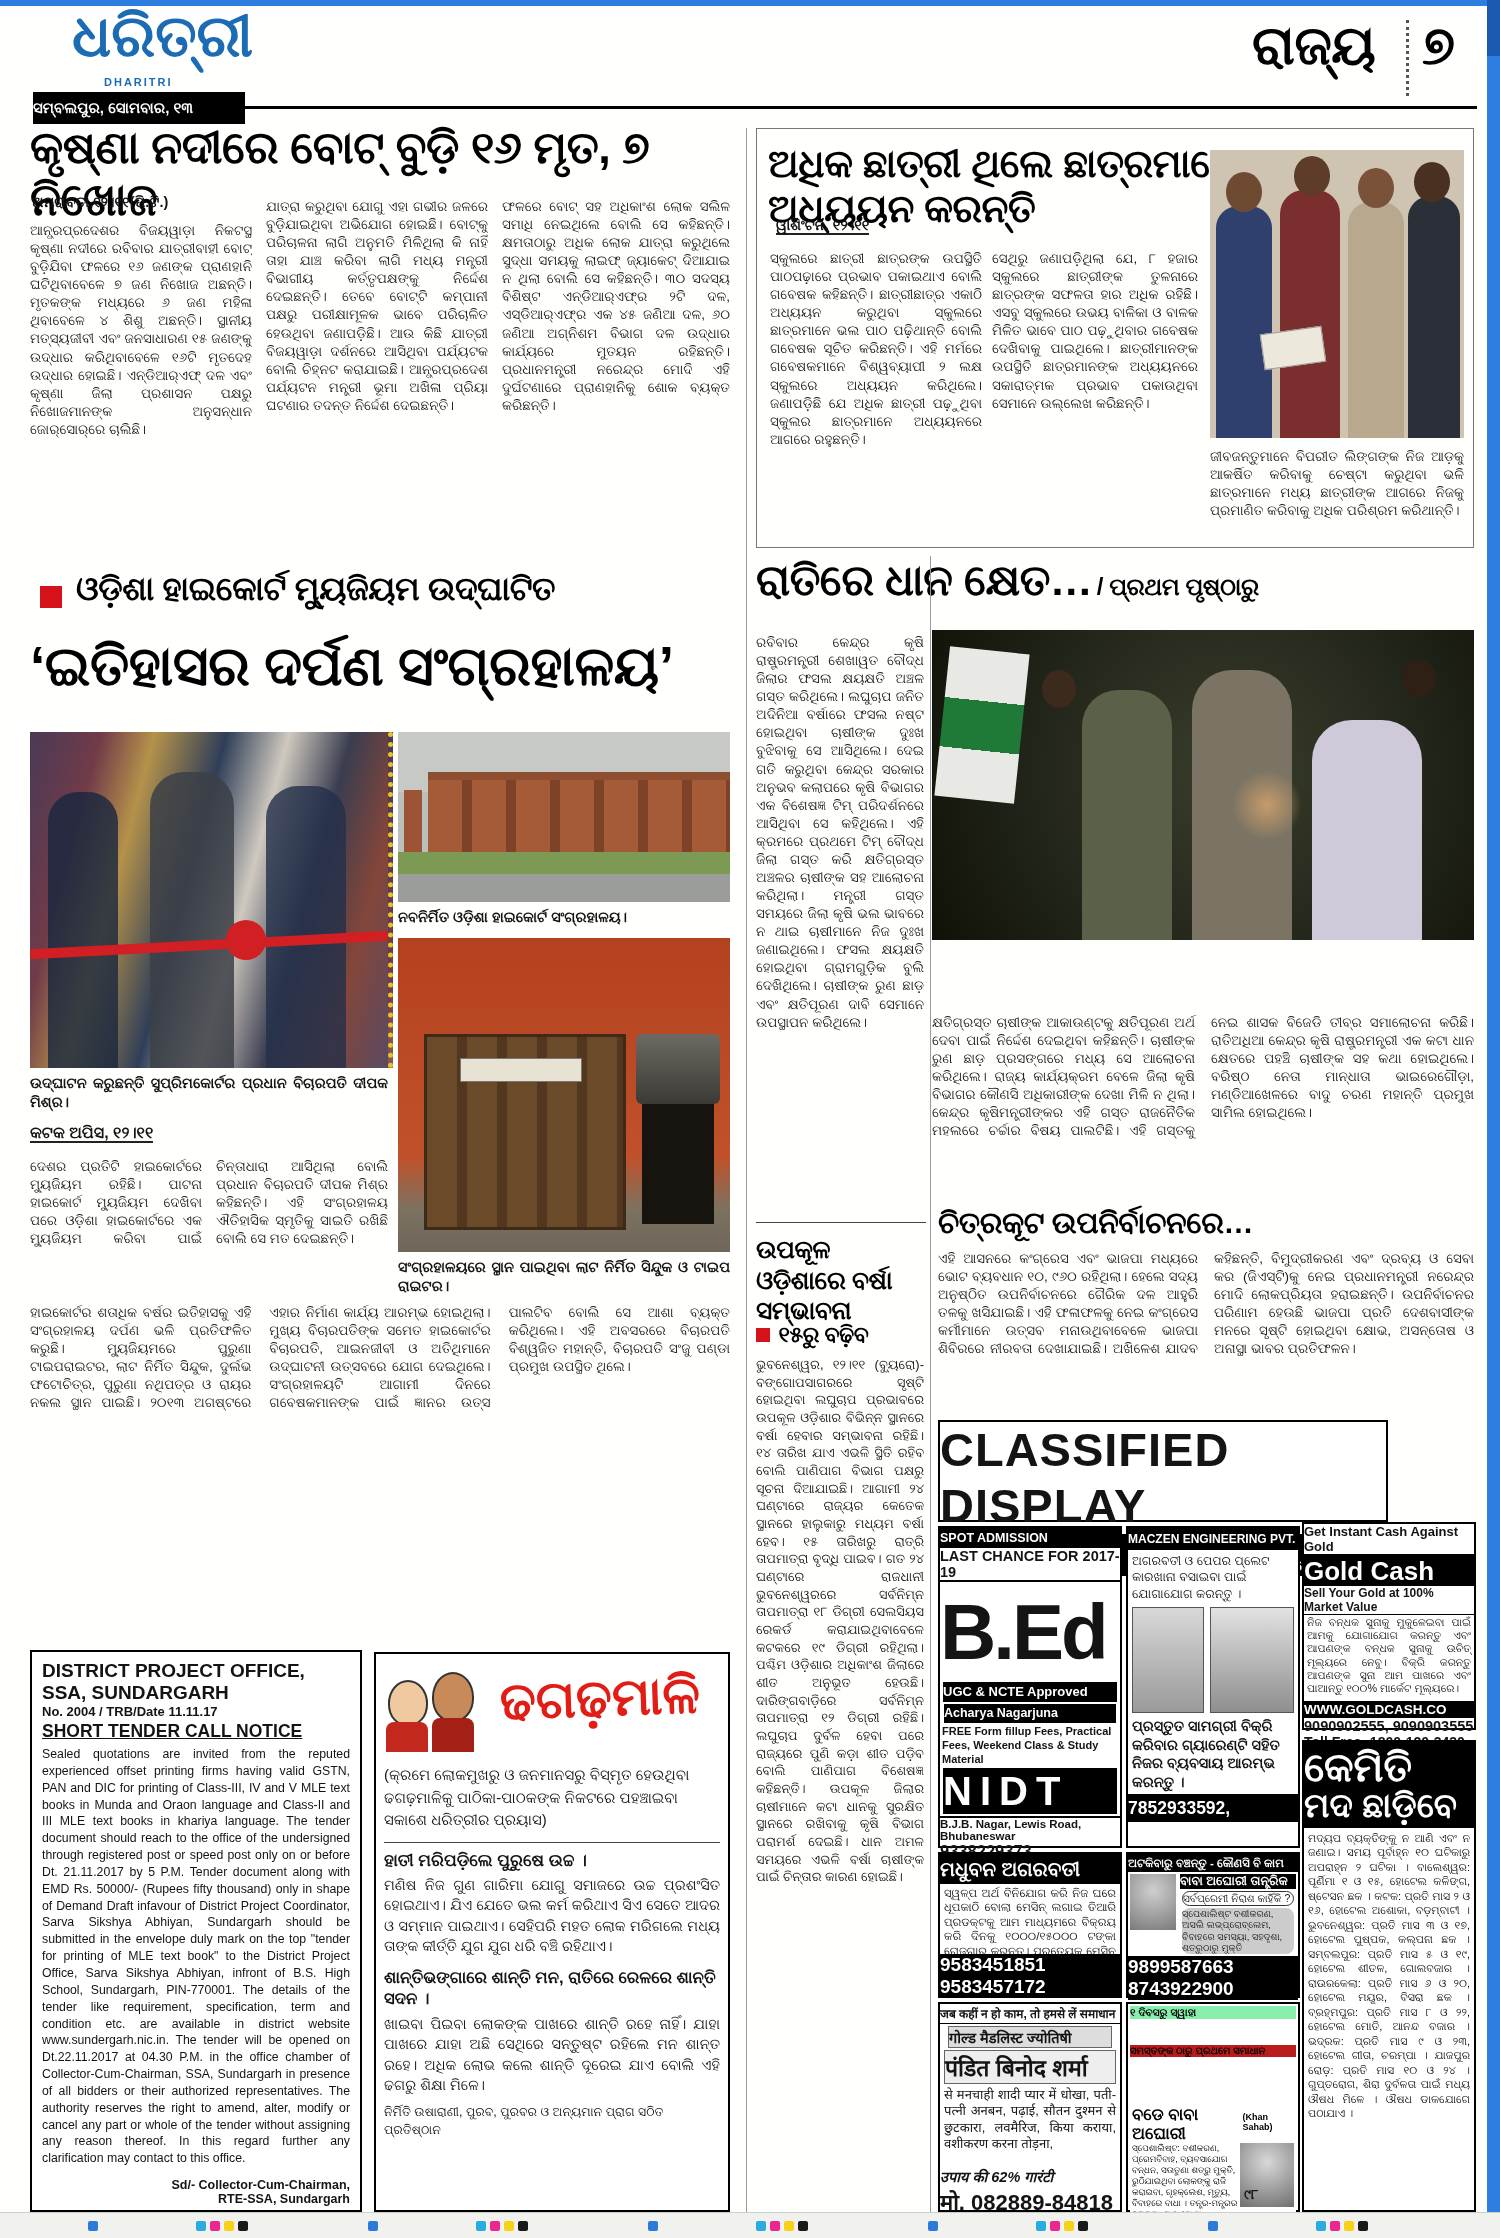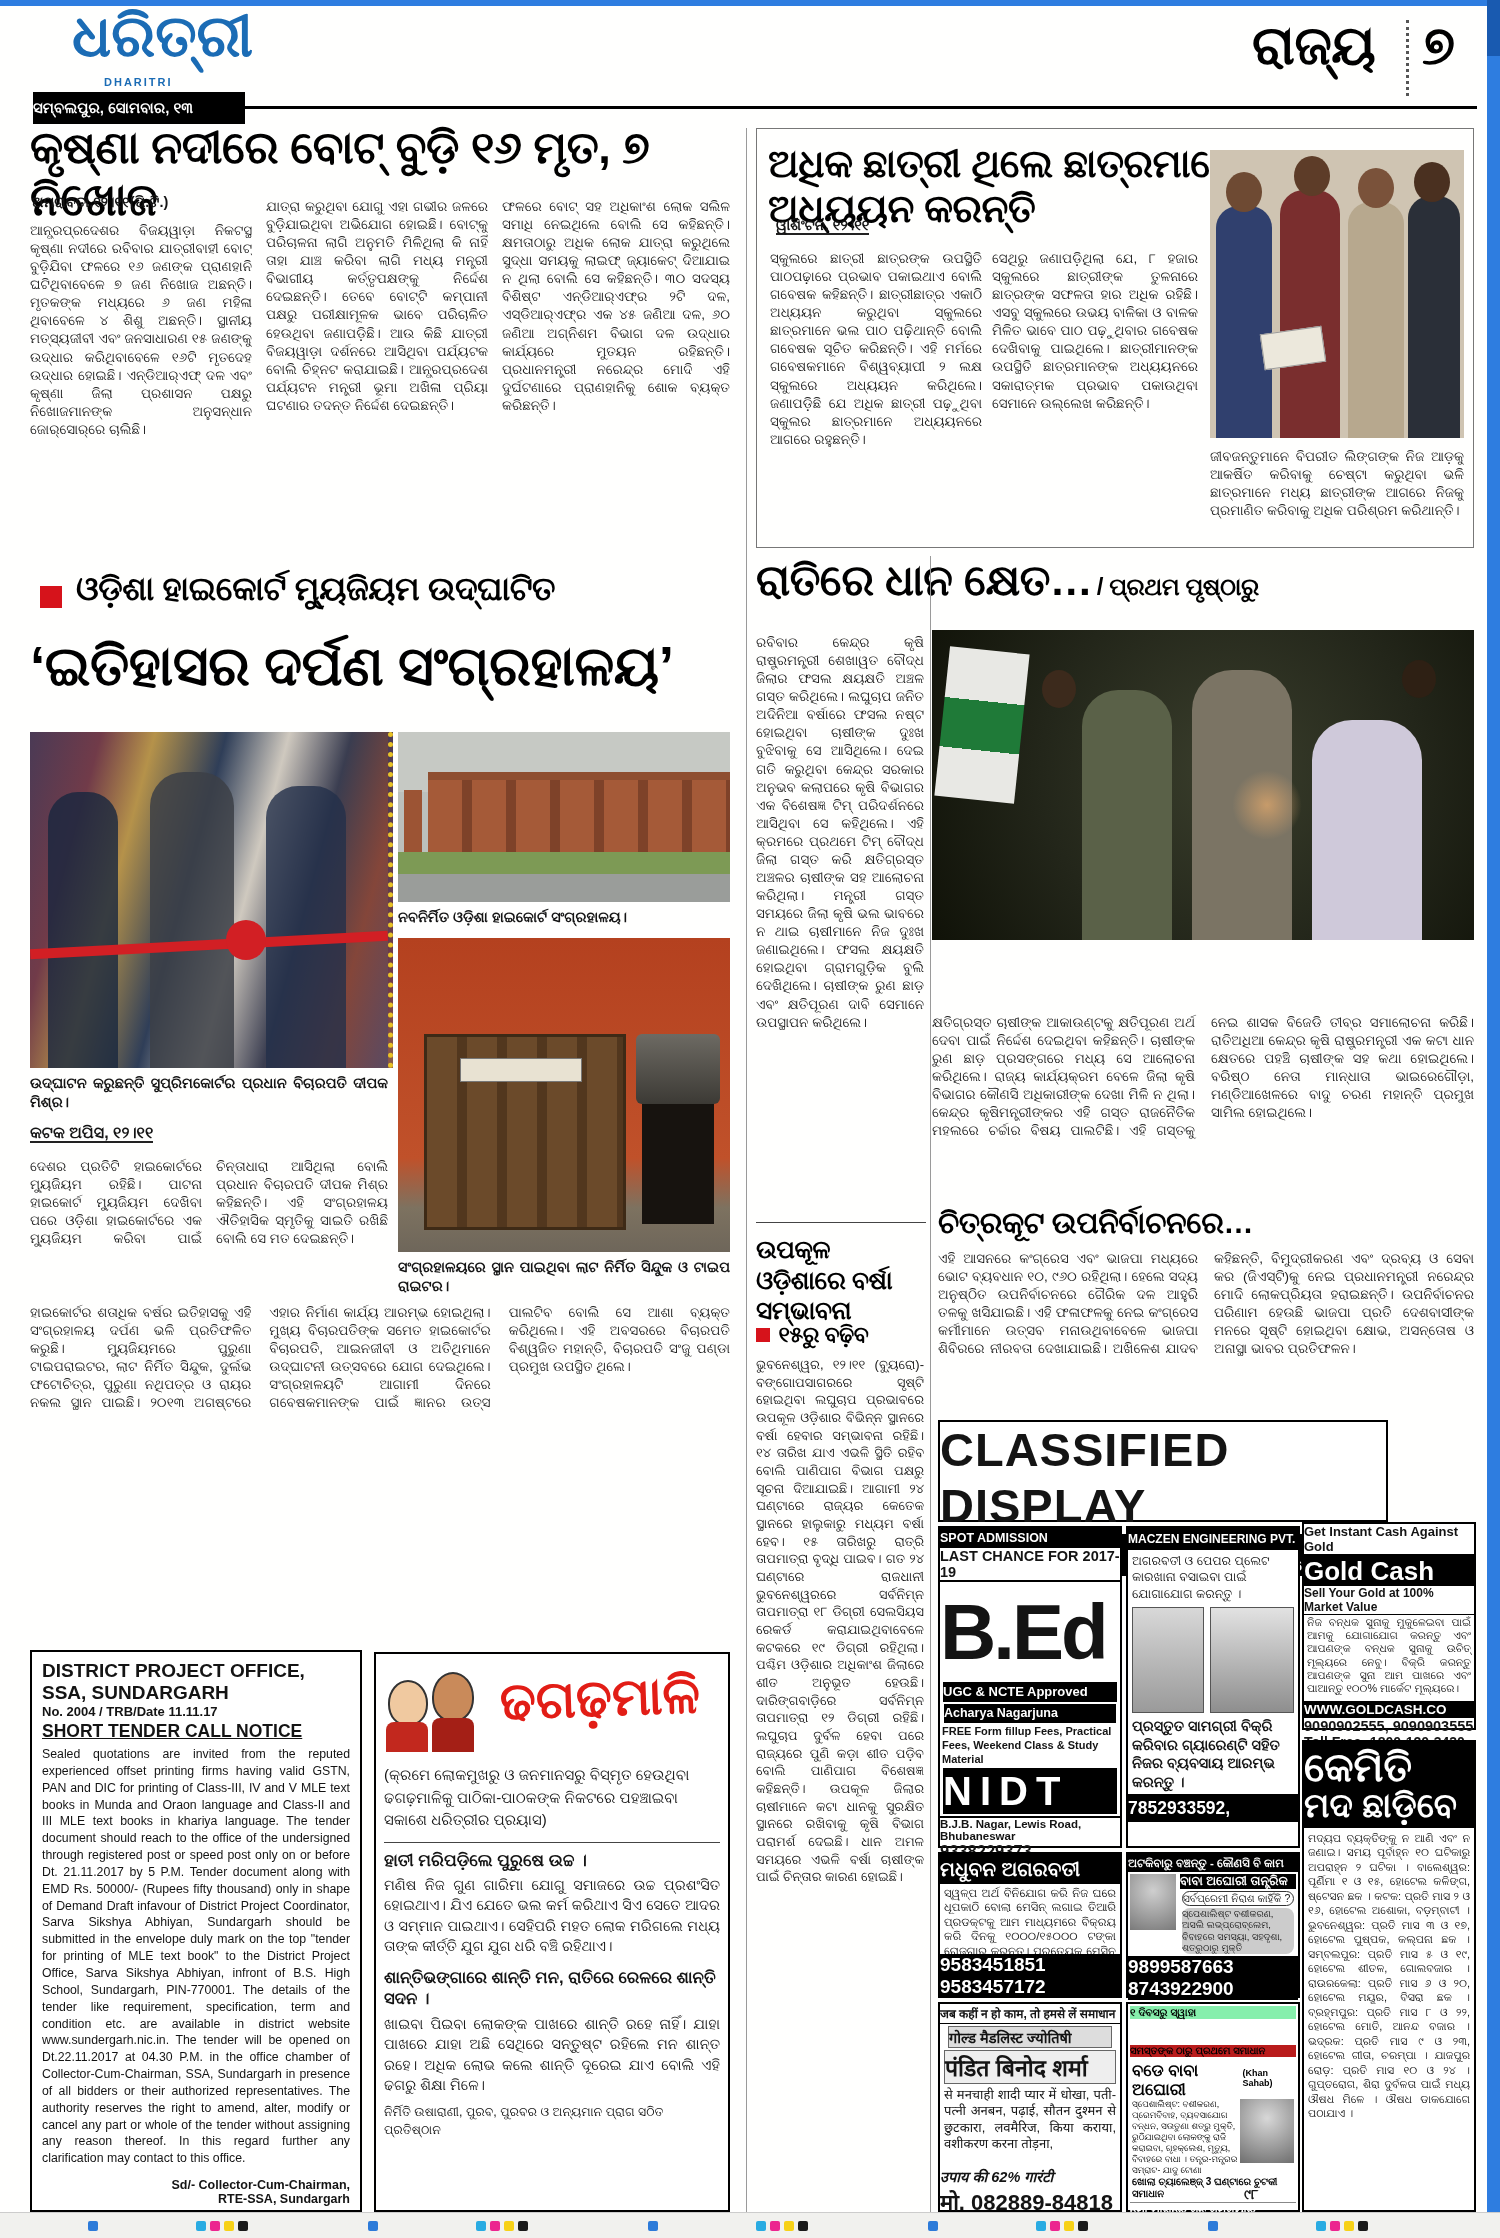--- a/index.html
+++ b/index.html
@@ -209,21 +209,21 @@
 
   <div class="abs adbox inv" style="left:1126px;top:2002px;width:174px;height:210px;padding:2px;">
     <div class="ctr" style="background:#86efac;color:#000;font-size:10.5px;font-weight:bold;">୧ ଦିବସରୁ ସ୍ୱାହା</div>
     <div style="display:flex;align-items:center;justify-content:space-between;">
       <span style="font-size:16px;">☠</span>
       <span class="ctr" style="font-size:10.5px;font-weight:bold;">ଖୋଲା ଚ୍ୟାଲେଞ୍ଜ୍, ଖୋଲା ଚ୍ୟାଲେଞ୍ଜ୍</span>
       <span style="font-size:16px;">☠</span>
     </div>
     <div class="ctr" style="background:#b91c1c;color:#000;font-size:10px;font-weight:bold;">ସମସ୍ତଙ୍କ ଠାରୁ ପ୍ରଥମେ ସମାଧାନ</div>
     <div style="background:#fff;color:#000;margin-top:2px;padding:2px;">
-      <div style="display:flex;justify-content:flex-start;align-items:baseline;">
+      <div style="display:flex;justify-content:flex-start;align-items:baseline;margin-top:44px;">
         <span style="font-size:16.5px;font-weight:bold;">ବଡେ ବାବା ଅଘୋରୀ</span>
         <span style="font-size:9px;font-weight:bold;">(Khan Sahab)</span>
       </div>
       <div style="display:flex;">
         <div style="flex:1;font-size:8.8px;line-height:1.25;">ସ୍ପେଶାଲିଷ୍ଟ: ବଶୀକରଣ, ପ୍ରେମବିବାହ, ବ୍ୟବସାଯୋଗ ବନ୍ଧନ, ସଉତୁଣା ଶତ୍ରୁ ମୁକ୍ତି, ରୁଠିଯାଇଥିବା ଲୋକଙ୍କୁ ରାଜି କରାଇବା, ଗୃହକ୍ଲେଶ, ମୃତ୍ୟୁ, ବିବାହରେ ବାଧା । ତନ୍ତ୍ର-ମନ୍ତ୍ରର ସମ୍ରାଟ- ଯାଦୁ ଟୋଣା</div>
         <div class="ph" style="position:relative;width:54px;height:64px;background:radial-gradient(circle at 50% 30%,#d8d8d8,#6e6e6e);flex:none;margin-left:2px;"></div>
       </div>
       <div class="ctr" style="font-size:10px;font-weight:bold;">ଖୋଲା ଚ୍ୟାଲେଞ୍ଜ୍ 3 ଘଣ୍ଟାରେ ଚୁଟକୀ ସମାଧାନ</div>
     </div>
     <div class="ctr" style="font-size:12px;font-weight:bold;border-top:1px solid #888;">ମୋ ପାଖରେ ସବୁ ସମସ୍ୟାର ସମାଧାନ</div>

